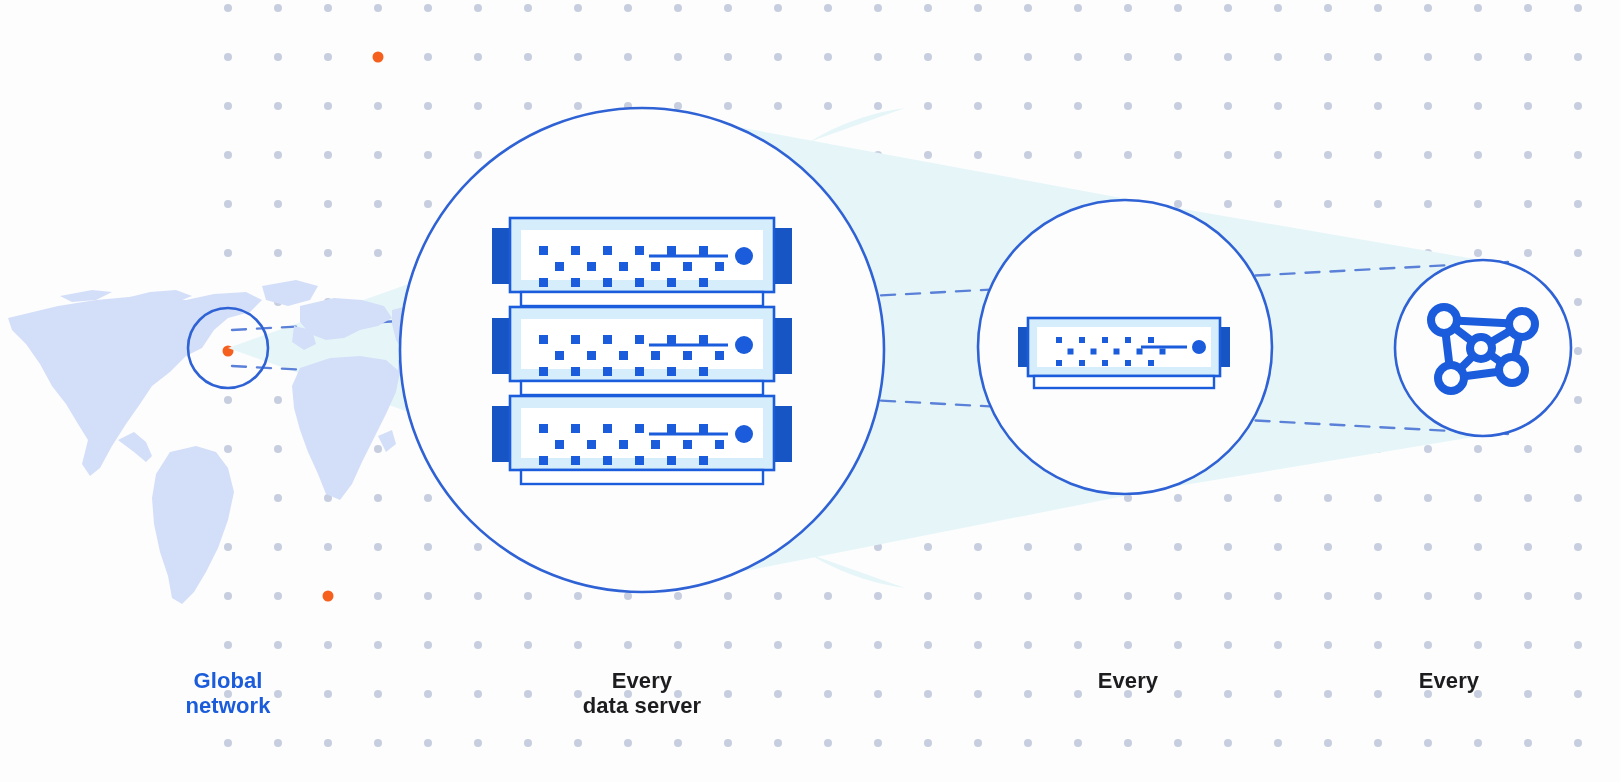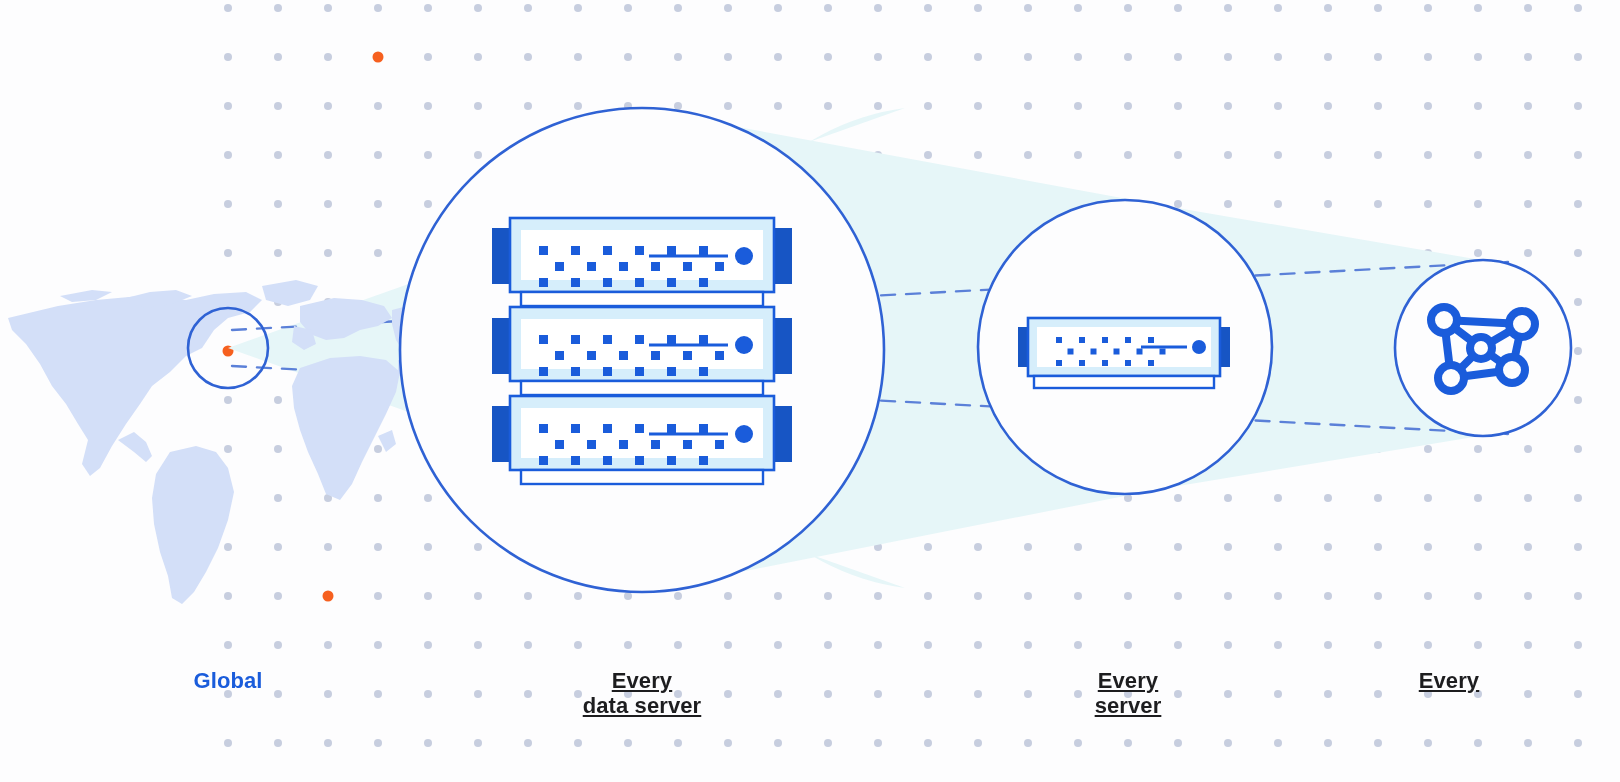--- a/index.html
+++ b/index.html
@@ -31,21 +31,21 @@
   }
   .caption{
     position:absolute;
     text-align:center;
     font-size:22px;
     line-height:25px;
     font-weight:700;
     letter-spacing:0.1px;
     white-space:pre;
   }
-  .caption.dark{color:#1d1d1f;text-decoration:underline;}
+  .caption.dark{color:#1d1d1f;}
   .caption.accent{color:#1a5cdb;}
   .cap-line{display:block;}
 </style>
 </head>
 <body>
 
 <div id="stage">
 
   <svg class="layer" id="grid-layer" viewBox="0 0 1620 782" preserveAspectRatio="none">
       <circle cx="228" cy="8" r="4" fill="#c7cedf"></circle>
@@ -735,19 +735,19 @@
 
       <circle cx="1444" cy="320" r="13" fill="#fdfdfe"></circle>
       <circle cx="1522" cy="324" r="13" fill="#fdfdfe"></circle>
       <circle cx="1451" cy="378" r="13" fill="#fdfdfe"></circle>
       <circle cx="1512" cy="370" r="13" fill="#fdfdfe"></circle>
       <circle cx="1481" cy="348" r="11" fill="#fdfdfe"></circle>
     </g>
   </svg>
 
   <div class="labels" id="caption-layer">
-      <div class="caption accent" style="left: 68px; top: 668px; width: 320px;"><span class="cap-line">Global</span></div>
+      <div class="caption accent" style="left: 68px; top: 668px; width: 320px;"><span class="cap-line">Global</span><span class="cap-line">network</span></div>
       <div class="caption dark" style="left: 482px; top: 668px; width: 320px;"><span class="cap-line">Every</span><span class="cap-line">data server</span></div>
-      <div class="caption dark" style="left: 968px; top: 668px; width: 320px;"><span class="cap-line">Every</span><span class="cap-line">server</span></div>
+      <div class="caption dark" style="left: 968px; top: 668px; width: 320px;"><span class="cap-line">Every</span></div>
       <div class="caption dark" style="left: 1289px; top: 668px; width: 320px;"><span class="cap-line">Every</span></div>
     </div>
 
 </div>
 
 </body></html>

